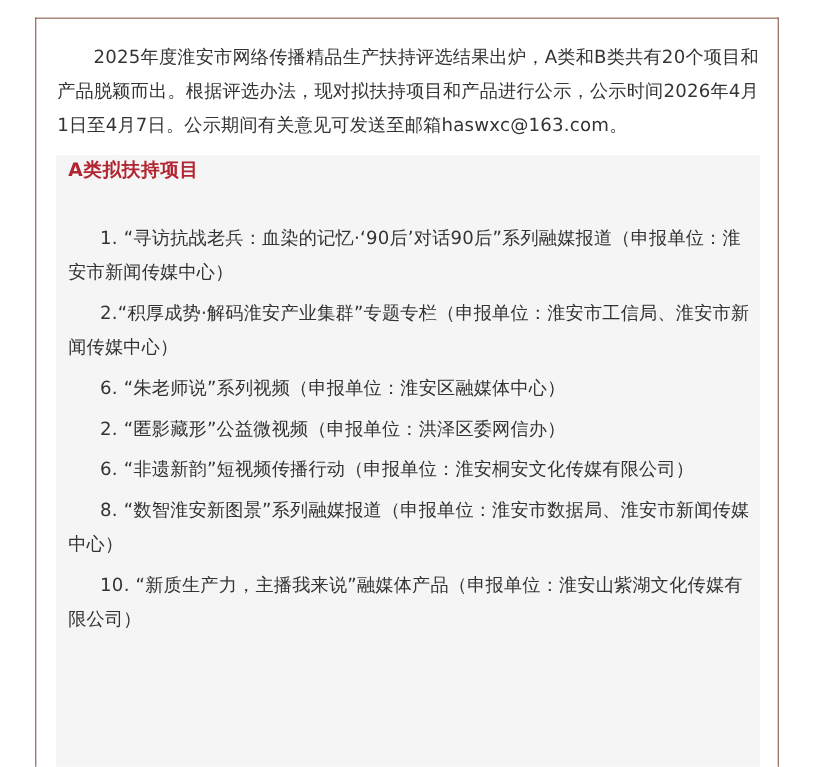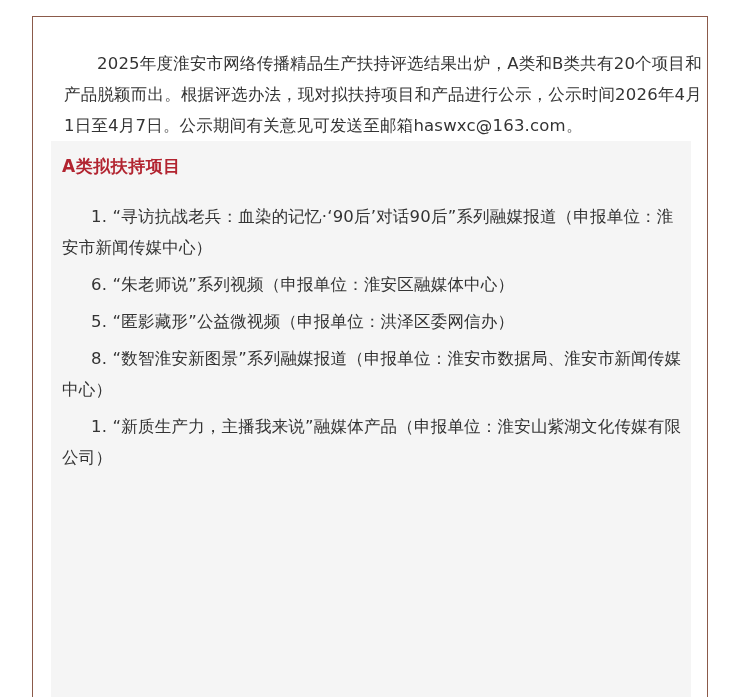--- a/index.html
+++ b/index.html
@@ -41,21 +41,21 @@
       position: absolute;
       left: 18px;
       top: 124px;
       width: 640px;
       height: 620px;
       background: #f5f5f5;
     }
     .section-title {
       position: absolute;
       left: 11px;
-      top: 14px;
+      top: 2px;
       font-size: 17px;
       font-weight: bold;
       color: #b22430;
       letter-spacing: 0.5px;
       text-align: right;
     }
     .items {
       position: absolute;
       left: 11px;
       top: 60px;
@@ -70,25 +70,27 @@
       text-indent: 29px;
       color: #333333;
       margin-bottom: 6px;
       letter-spacing: 0.2px;
     }
   </style>
 </head>
 <body>
 
 <div class="frame">
-  <p class="intro" style="margin:12px;">2025年度淮安市网络传播精品生产扶持评选结果出炉，A类和B类共有20个项目和产品脱颖而出。根据评选办法，现对拟扶持项目和产品进行公示，公示时间2026年4月1日至4月7日。公示期间有关意见可发送至邮箱haswxc@163.com。</p>
+  <p class="intro" style="margin:0;">2025年度淮安市网络传播精品生产扶持评选结果出炉，A类和B类共有20个项目和产品脱颖而出。根据评选办法，现对拟扶持项目和产品进行公示，公示时间2026年4月1日至4月7日。公示期间有关意见可发送至邮箱haswxc@163.com。</p>
 
   <div class="section">
     <div class="section-title">A类拟扶持项目</div>
     <ul class="items">
       <li class="item">1. “寻访抗战老兵：血染的记忆·‘90后’对话90后”系列融媒报道（申报单位：淮安市新闻传媒中心）</li>
+      <li class="item">2.“积厚成势·解码淮安产业集群”专题专栏（申报单位：淮安市工信局、淮安市新闻传媒中心）</li>
       <li class="item">6. “朱老师说”系列视频（申报单位：淮安区融媒体中心）</li>
-      <li class="item">5. “匿影藏形”公益微视频（申报单位：洪泽区委网信办）</li>
+      <li class="item">2. “匿影藏形”公益微视频（申报单位：洪泽区委网信办）</li>
+      <li class="item">6. “非遗新韵”短视频传播行动（申报单位：淮安桐安文化传媒有限公司）</li>
       <li class="item">8. “数智淮安新图景”系列融媒报道（申报单位：淮安市数据局、淮安市新闻传媒中心）</li>
-      <li class="item">1. “新质生产力，主播我来说”融媒体产品（申报单位：淮安山紫湖文化传媒有限公司）</li>
+      <li class="item">10. “新质生产力，主播我来说”融媒体产品（申报单位：淮安山紫湖文化传媒有限公司）</li>
     </ul>
   </div>
 </div>
 
 </body></html>

